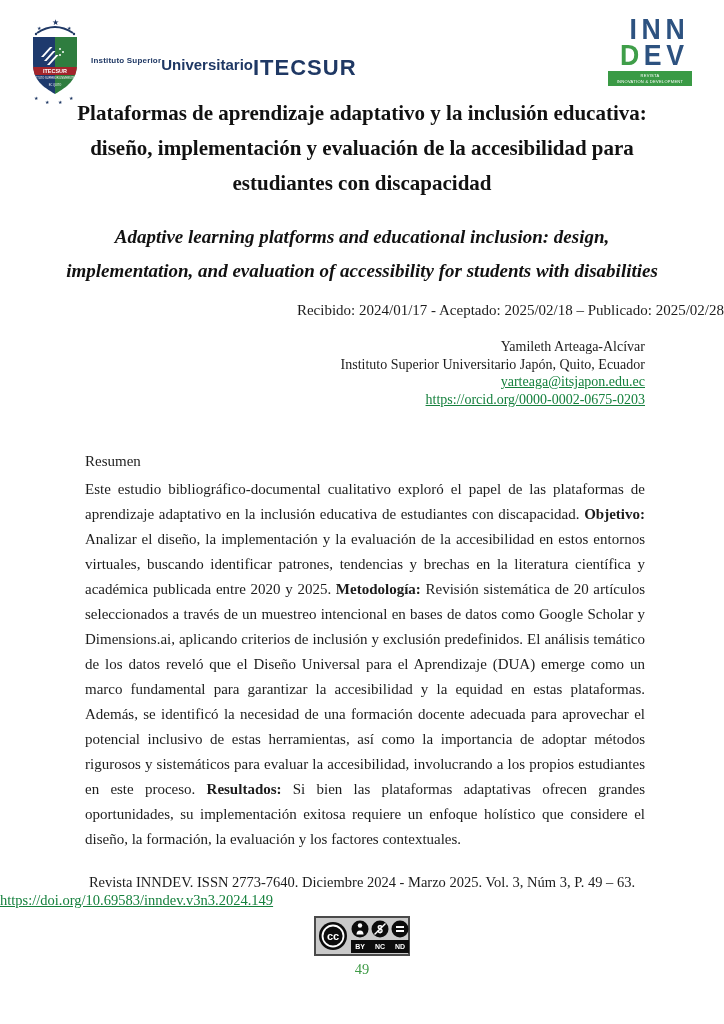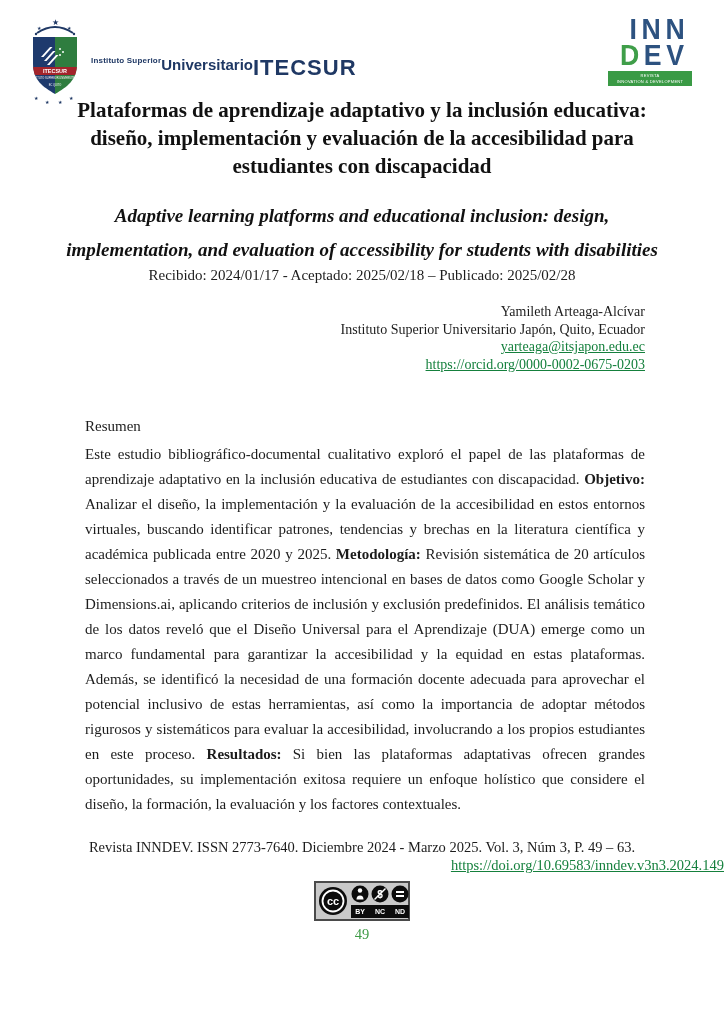--- a/index.html
+++ b/index.html
@@ -32,40 +32,40 @@
   }
   .inndev-line .green{color:#3f9e49;}
   .inndev-banner{
     margin-top:3px;width:84px;background:#3a9a45;color:#ffffff;
     font-family:"Liberation Sans", sans-serif;font-size:4px;line-height:1.4;
     text-align:center;padding:2px 0 2px;letter-spacing:.3px;
   }
   
   .title-es{
     margin:4px 58px 0;text-align:center;
-    font-size:21px;font-weight:bold;line-height:28px;color:#111;
+    font-size:21px;font-weight:bold;line-height:35px;color:#111;
   }
   .title-en{
     margin:19px 66px 0;text-align:center;
     font-size:19px;font-weight:bold;font-style:italic;line-height:34px;color:#111;
   }
-  .dates{margin:0 0 0;text-align:center;font-size:15px;}
+  .dates{margin:14px 0 0;text-align:right;font-size:15px;}
   
   .author-block{margin:19px 79px 0 85px;text-align:right;font-size:14px;line-height:17.5px;}
   a.glink{color:#15803d;text-decoration:underline;cursor:pointer;}
   
   .abstract-heading{margin:45px 79px 0 85px;font-size:15px;font-weight:normal;}
   .abstract-paragraph{
     margin:7px 79px 0 85px;font-size:15px;line-height:25px;
     text-align:justify;
   }
   .abstract-paragraph .b{font-weight:bold;}
   
   .footer-line{margin:22px 60px 0;text-align:center;font-size:14.5px;}
-  .doi-line{margin:1px 0 0;text-align:right;font-size:14.5px;}
+  .doi-line{margin:1px 0 0;text-align:left;font-size:14.5px;}
   .license-wrap{margin:7px auto 0;width:108px;display:block;text-align:center;cursor:pointer;}
   .page-number{margin:1px 0 0;text-align:center;font-size:14.5px;color:#3f9b47;}
 </style>
 </head>
 <body>
 
 <div class="page">
 
   <div class="header">
 

